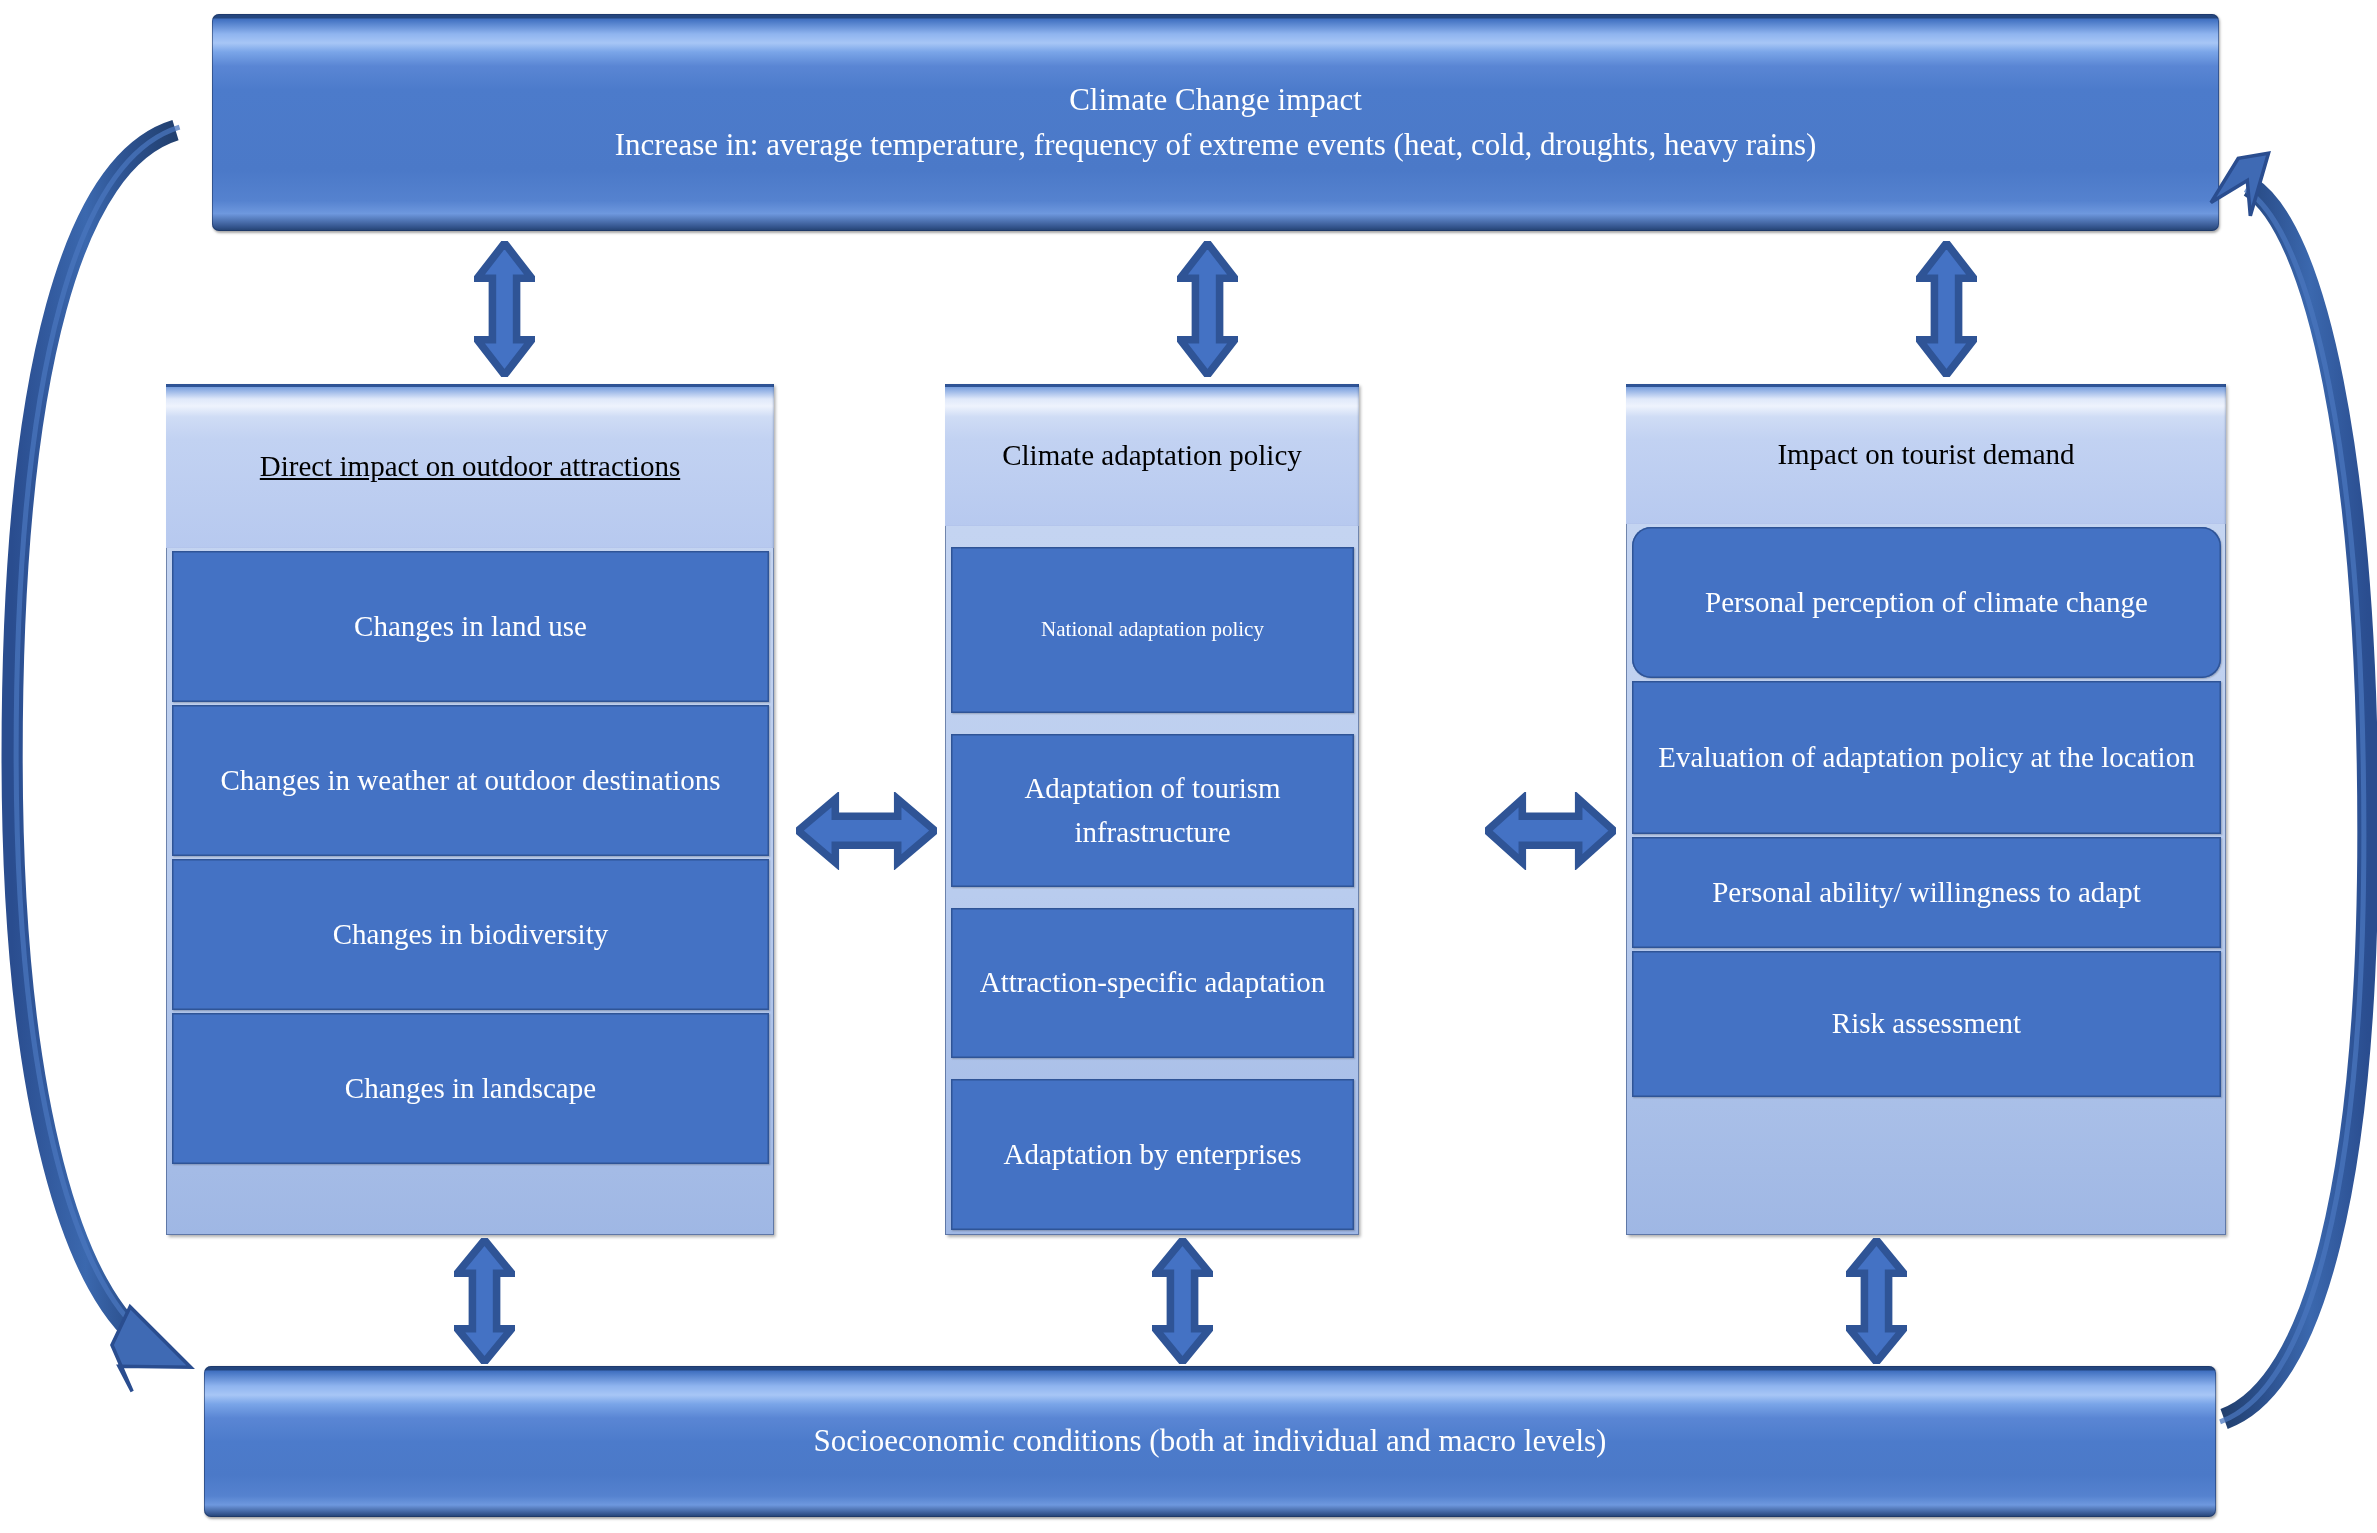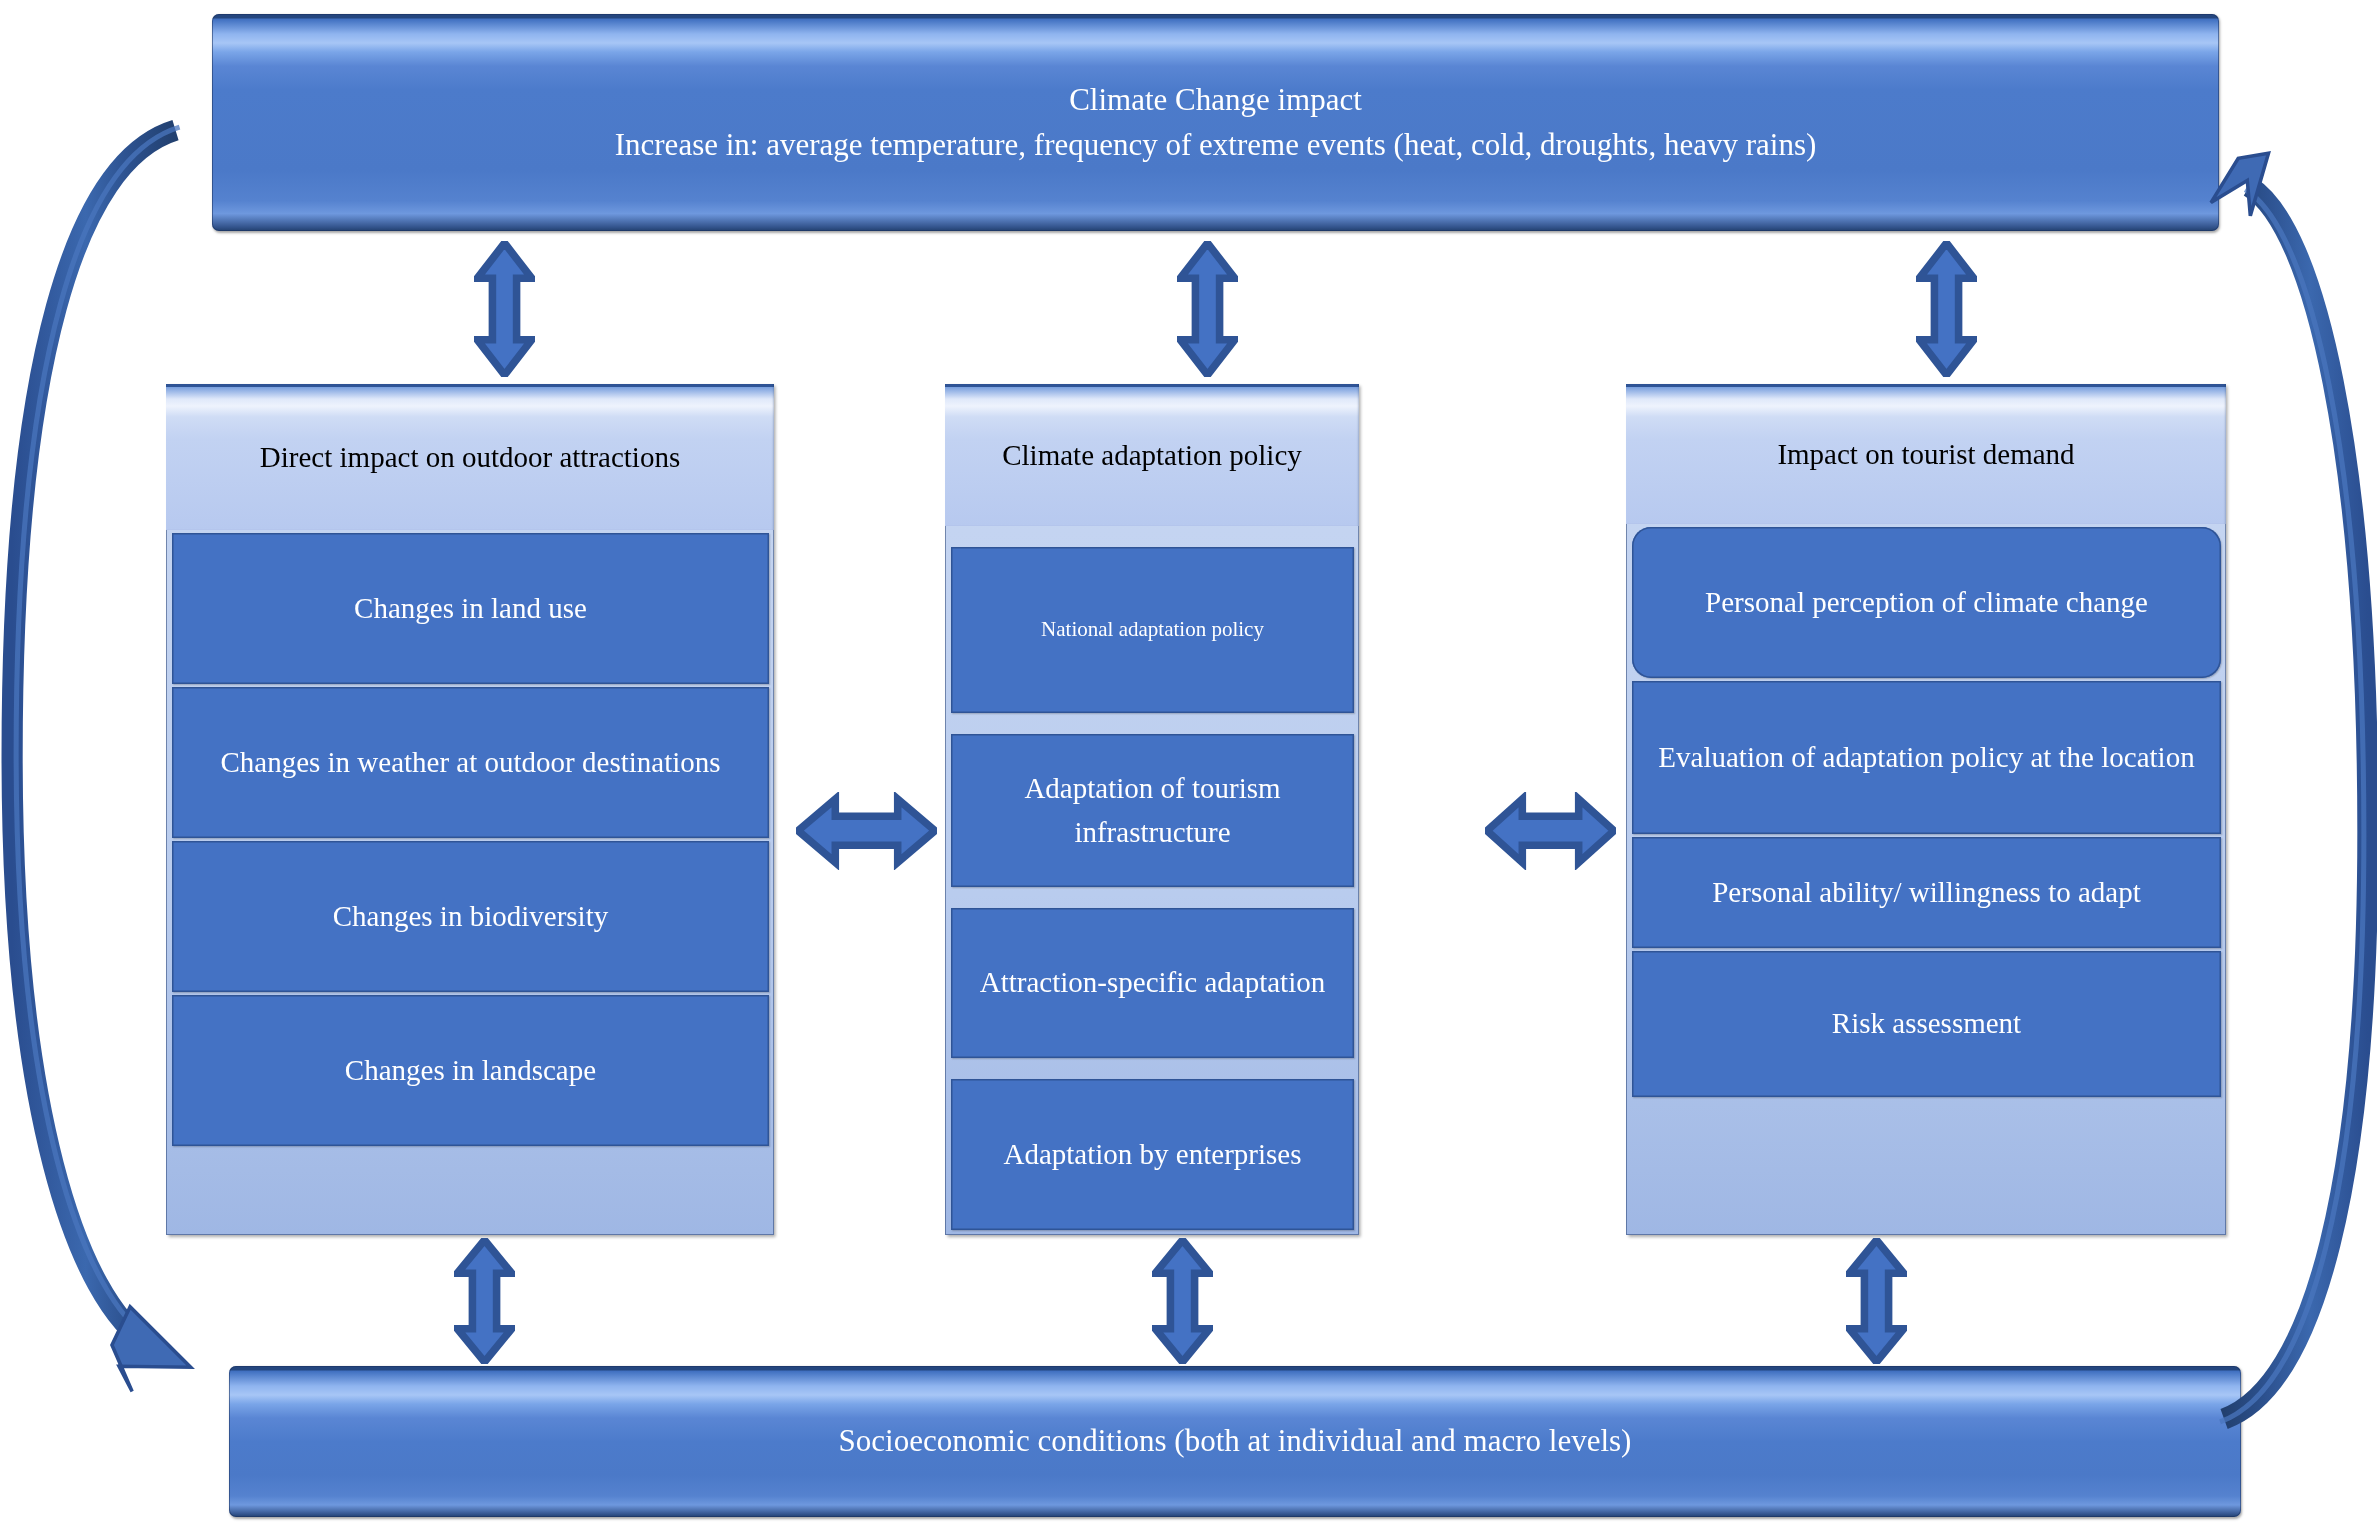--- a/index.html
+++ b/index.html
@@ -82,26 +82,26 @@
 </head>
 <body>
 
 <div class="stage">
 
   <div class="banner" style="left:212px;top:14px;width:2007px;height:217px;font-size:31px;">
     <span class="ln">Climate Change impact</span>
     <span class="ln">Increase in: average temperature, frequency of extreme events (heat, cold, droughts, heavy rains)</span>
   </div>
 
-  <div class="banner" style="left:204px;top:1366px;width:2012px;height:151px;font-size:31px;margin-left:25px;">
+  <div class="banner" style="left:204px;top:1366px;width:2012px;height:151px;font-size:31px;">
     <span class="ln">Socioeconomic conditions (both at individual and macro levels)</span>
   </div>
 
   <div class="col" style="left:166px;top:384px;width:608px;height:851px;">
-    <div class="col-head" style="height:146px;font-size:29px;padding:0 19px;">Direct impact on outdoor attractions</div>
+    <div class="col-head" style="height:164px;font-size:29px;padding:0 19px;text-decoration:underline;">Direct impact on outdoor attractions</div>
     <div class="cell" style="height:151px;font-size:29px;padding:0 15px;">Changes in land use</div>
     <div class="cell" style="height:151px;font-size:29px;padding:0 15px;">Changes in weather at outdoor destinations</div>
     <div class="cell" style="height:151px;font-size:29px;padding:0 15px;">Changes in biodiversity</div>
     <div class="cell" style="height:151px;font-size:29px;padding:0 15px;">Changes in landscape</div>
   </div>
 
   <div class="col" style="left:945px;top:384px;width:414px;height:851px;gap:18px;">
     <div class="col-head" style="height:142px;font-size:29px;padding:0 17px;">Climate adaptation policy</div>
     <div class="cell" style="height:151px;font-size:21px;padding:8px 12px;">National adaptation policy</div>
     <div class="cell" style="height:153px;font-size:29px;padding:0 12px;">Adaptation of tourism infrastructure</div>

